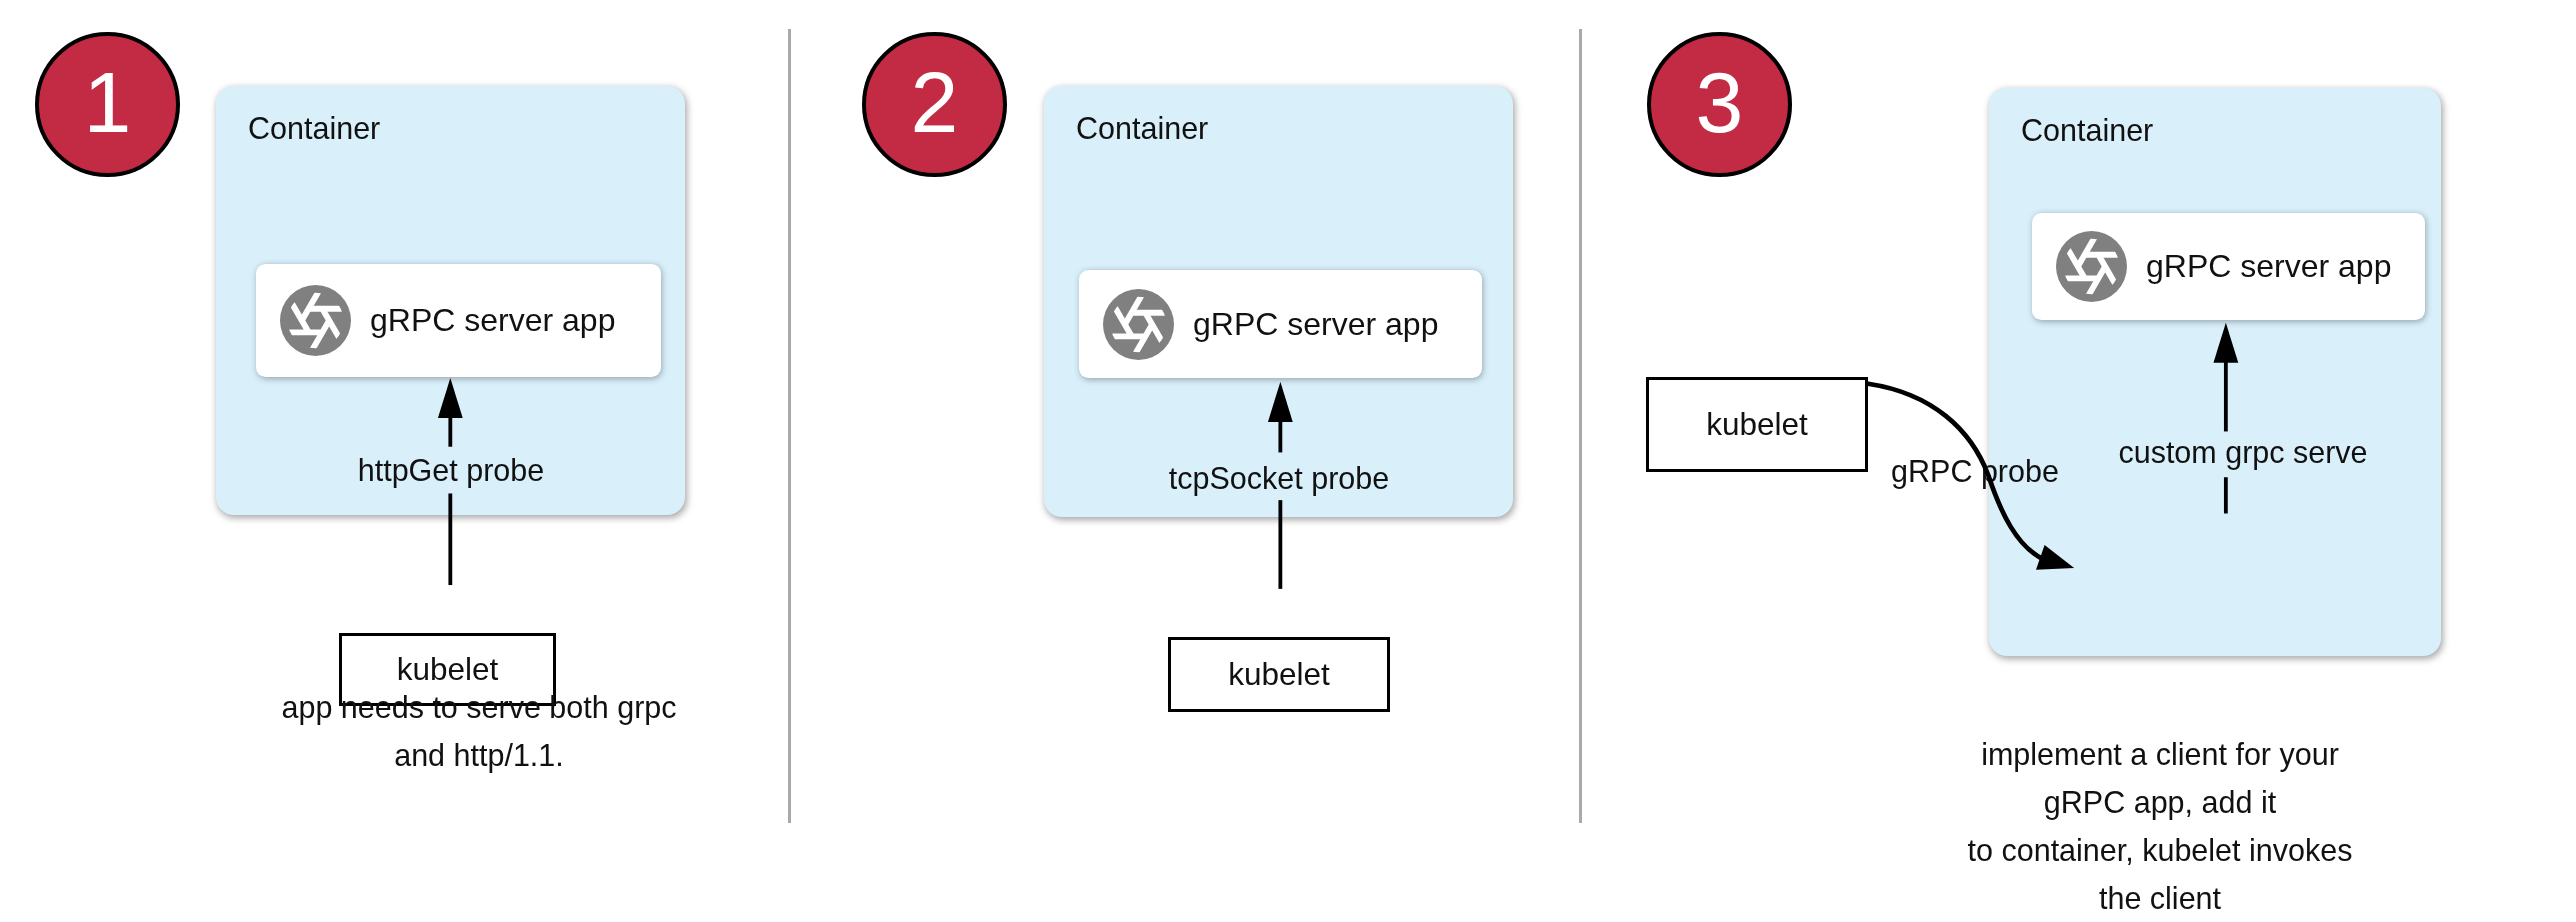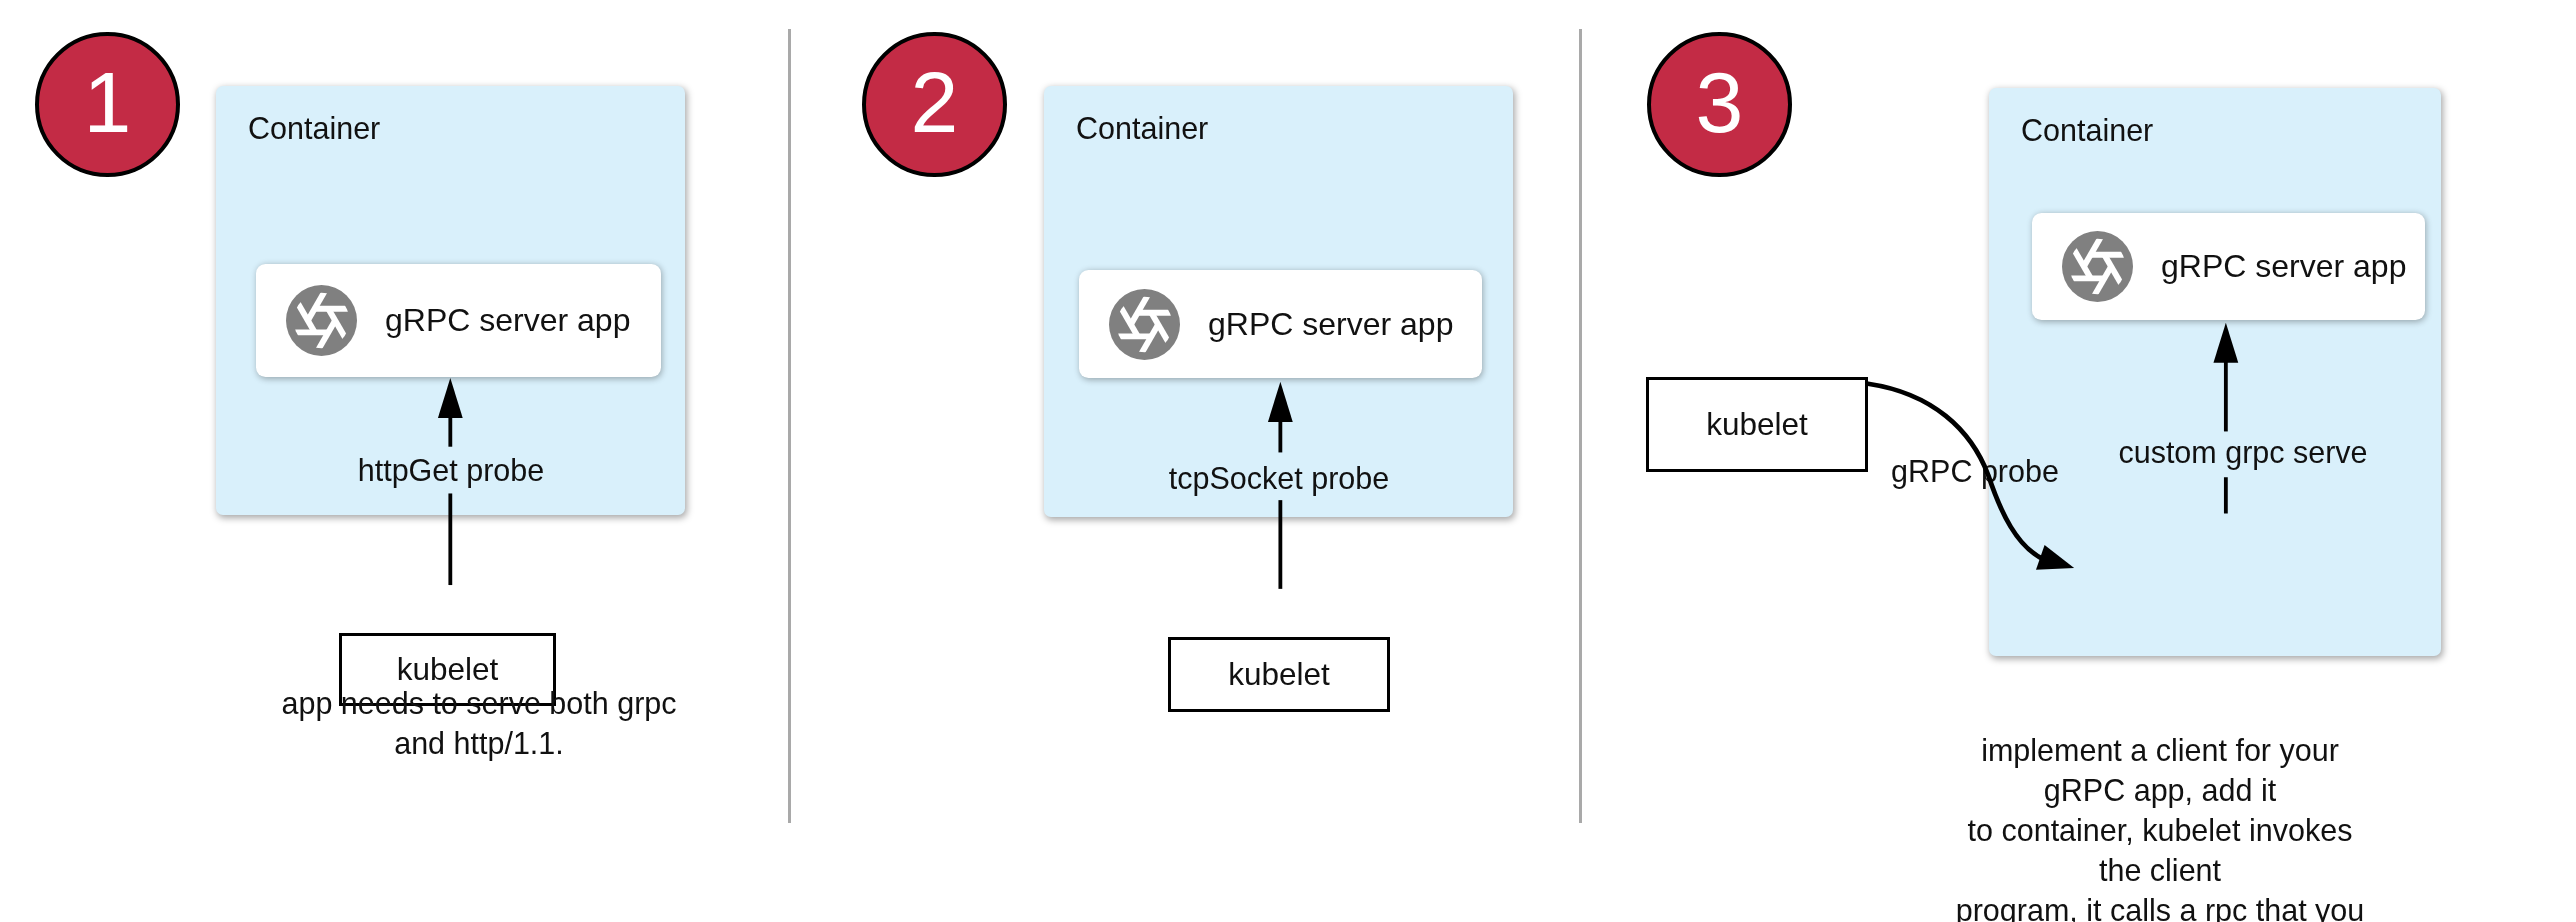--- a/index.html
+++ b/index.html
@@ -9,42 +9,42 @@
   }
   .divider{position:absolute;top:29px;width:2.9px;height:794px;background:var(--color-divider_gray,#a9a9a9);}
   .badge{
     position:absolute;width:145px;height:145px;border-radius:50%;
     background:var(--color-badge_red,#c32b45);border:4.8px solid #000;box-sizing:border-box;
     display:flex;align-items:center;justify-content:center;
     color:#fff;font-size:86px;line-height:1;padding-bottom:5.7px;
   }
   .container-box{
     position:absolute;background:var(--color-container_blue,#d9f0fb);
-    border-radius:7px;box-shadow:1.9px 2.9px 7.6px rgba(0,0,0,0.35);text-align:right;
+    border-radius:18px;box-shadow:1.9px 2.9px 7.6px rgba(0,0,0,0.35);text-align:right;
   }
   .container-label{position:absolute;left:32px;top:25px;font-size:30.5px;}
   .app-box{
     position:absolute;background:#fff;border-radius:9.5px;
     box-shadow:1px 1.9px 6.7px rgba(0,0,0,0.3);
     display:flex;align-items:center;box-sizing:border-box;
-    padding-left:30px;gap:28px;font-size:32px;white-space:nowrap;
+    padding-left:24px;gap:19px;font-size:32px;white-space:nowrap;
   }
   .aperture{width:71px;height:71px;flex:0 0 auto;}
   .kubelet-box{
     position:absolute;background:#fff;border:3.8px solid #000;box-sizing:border-box;
     display:flex;align-items:center;justify-content:center;font-size:31.5px;margin-top:48px;
   }
   .float-label{
     position:absolute;transform:translateX(-50%);white-space:nowrap;
     font-size:30.5px;line-height:40px;
   }
   .float-label .bold{font-weight:normal;}
   .caption{
     position:absolute;transform:translateX(-50%);text-align:center;
-    white-space:pre-line;font-size:30.5px;line-height:40px;
+    white-space:pre-line;font-size:30.5px;line-height:48px;
   }
   .dashed-box{
     position:absolute;background:#fff;border:3.8px dashed #000;border-radius:55px;
     box-sizing:border-box;display:flex;align-items:center;justify-content:center;
     font-size:31.5px;
   }
   .arrow-layer{position:absolute;left:0;top:0;pointer-events:none;}
   .hidden-defs{position:absolute;width:0;height:0;overflow:hidden;}
 </style>
 </head>

